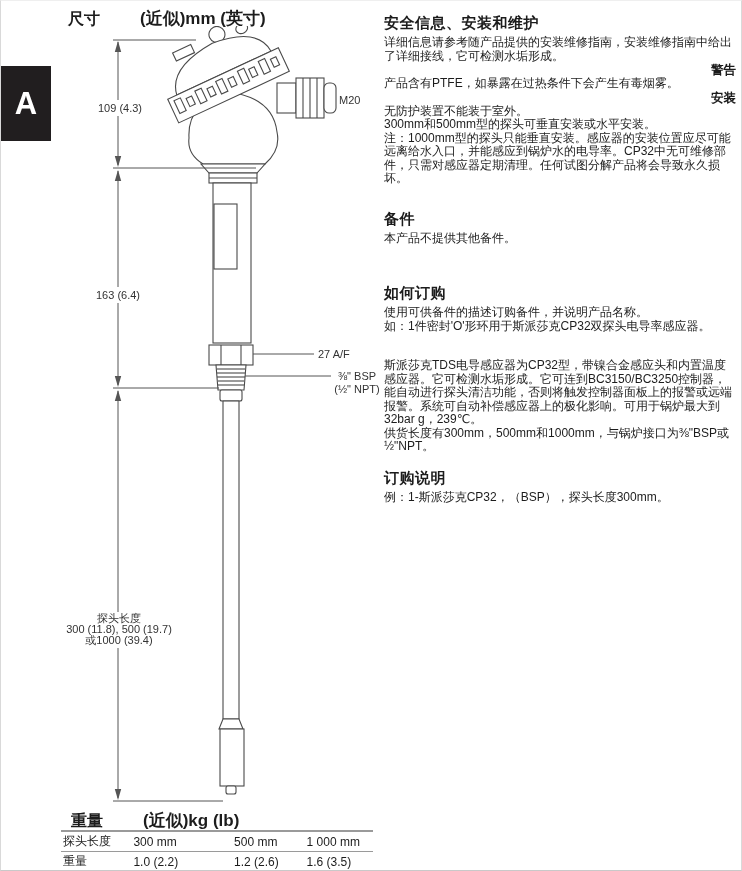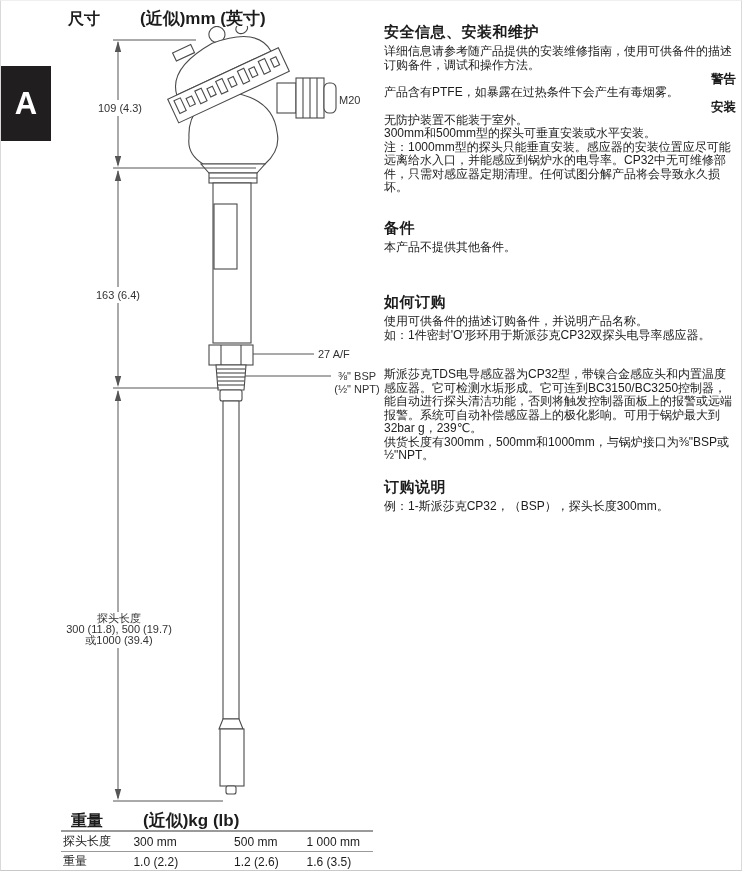--- a/index.html
+++ b/index.html
@@ -37,21 +37,21 @@
 
   
   .drawing { position: absolute; left: 50px; top: 25px; }
   .drawing text {
     font-family: "Liberation Sans", "DejaVu Sans", sans-serif;
     fill: #333; font-size: 11px;
   }
 
   
   .right-col {
-    position: absolute; left: 383px; top: 22px; width: 352px;
+    position: absolute; left: 383px; top: 13px; width: 352px;
     font-size: 12px; line-height: 13.5px;
   }
   .right-col h2 {
     margin: 0 0 5px 0; font-size: 15px; line-height: 17px;
     font-weight: bold; letter-spacing: 0.5px;
   }
   .right-col h3 { margin: 0; font-size: 12.5px; line-height: 14px; font-weight: bold; text-align: right; }
   .right-col p  { margin: 0; }
   .sec { margin: 0; }
   .sec-spares   { margin-top: 24px; }
@@ -176,21 +176,21 @@
     <text x="288" y="78">M20</text>
     <text x="267" y="332">27 A/F</text>
     <text x="306" y="354" text-anchor="middle">⅜" BSP</text>
     <text x="306" y="367" text-anchor="middle">(½" NPT)</text>
   </svg>
 
   <div class="right-col">
 
     <div class="sec">
       <h2>安全信息、安装和维护</h2>
-      <p>详细信息请参考随产品提供的安装维修指南，使用可供备件的描述订购备件，调试和操作方法。</p>
+      <p>详细信息请参考随产品提供的安装维修指南，安装维修指南中给出了详细接线，它可检测水垢形成。</p>
       <h3>警告</h3>
       <p>产品含有PTFE，如暴露在过热条件下会产生有毒烟雾。</p>
       <h3>安装</h3>
       <p>无防护装置不能装于室外。</p>
       <p>300mm和500mm型的探头可垂直安装或水平安装。</p>
       <p>注：1000mm型的探头只能垂直安装。感应器的安装位置应尽可能远离给水入口，并能感应到锅炉水的电导率。CP32中无可维修部件，只需对感应器定期清理。任何试图分解产品将会导致永久损坏。</p>
     </div>
 
     <div class="sec sec-spares">
       <h2>备件</h2>

